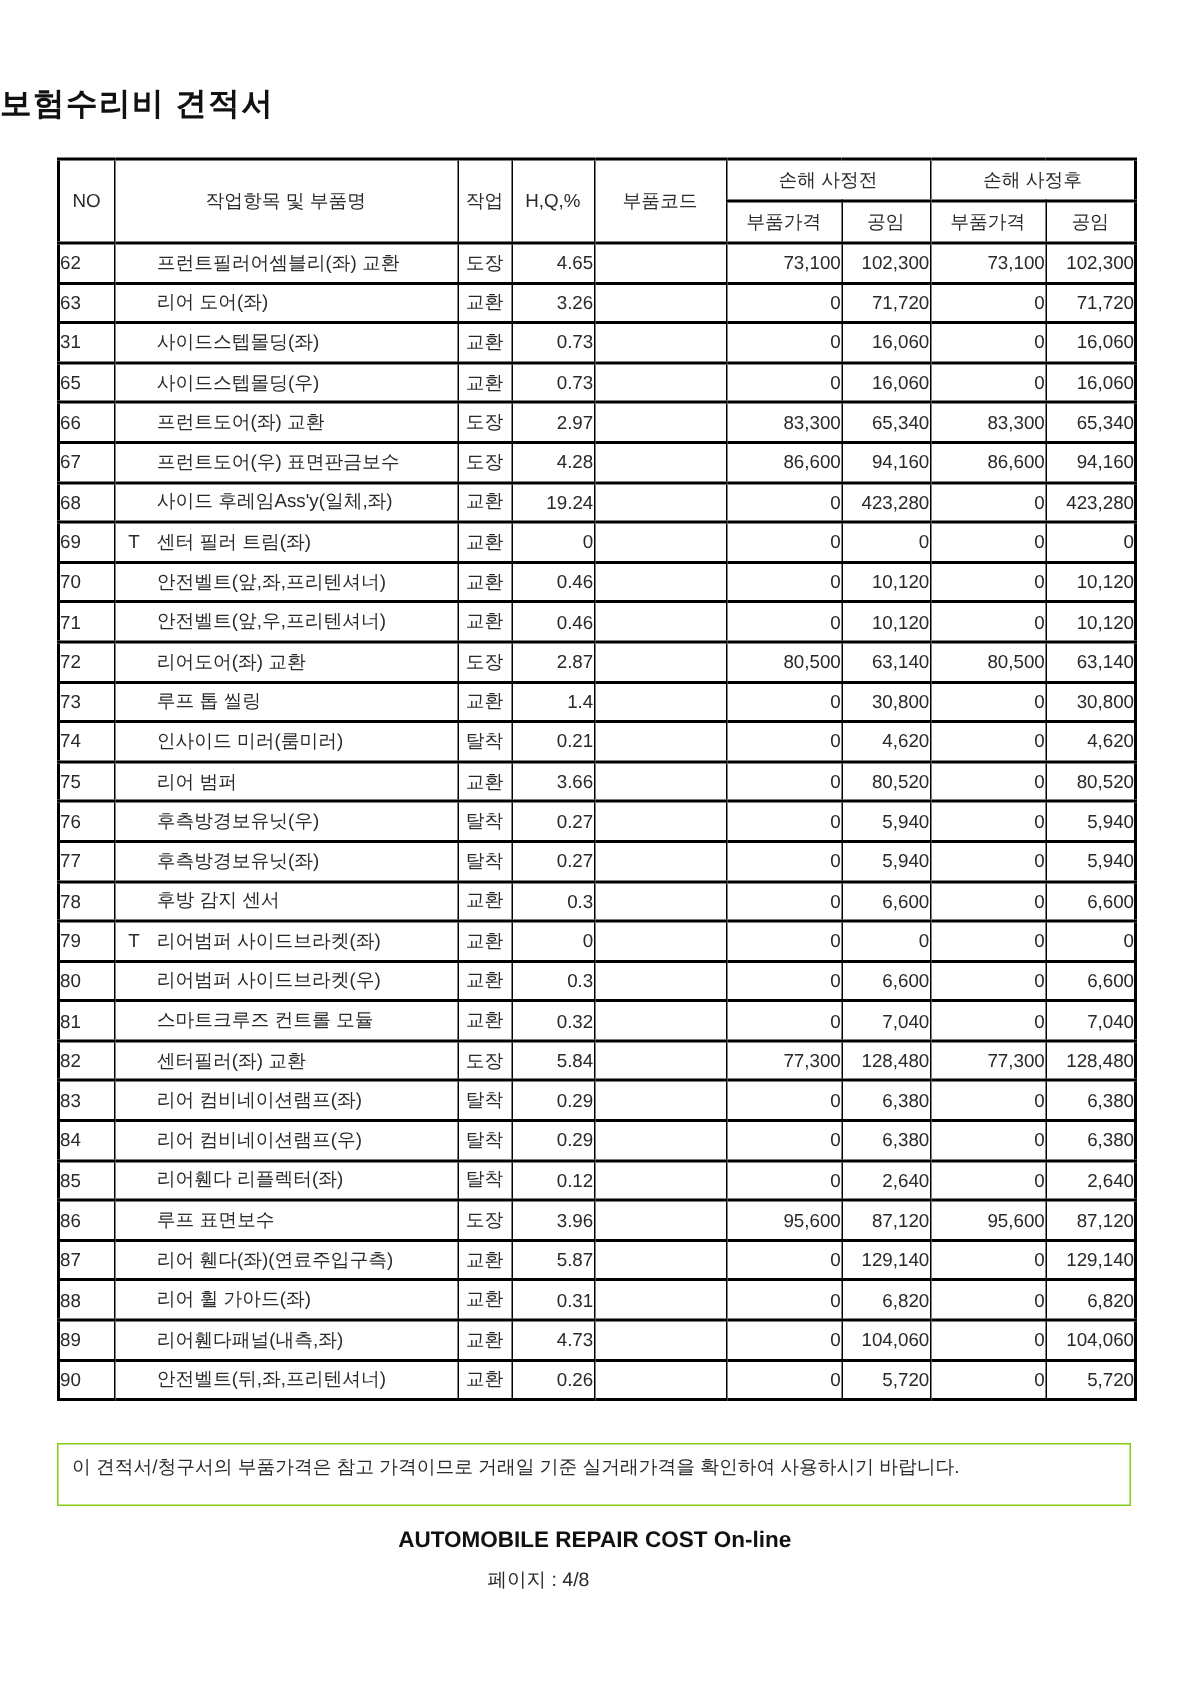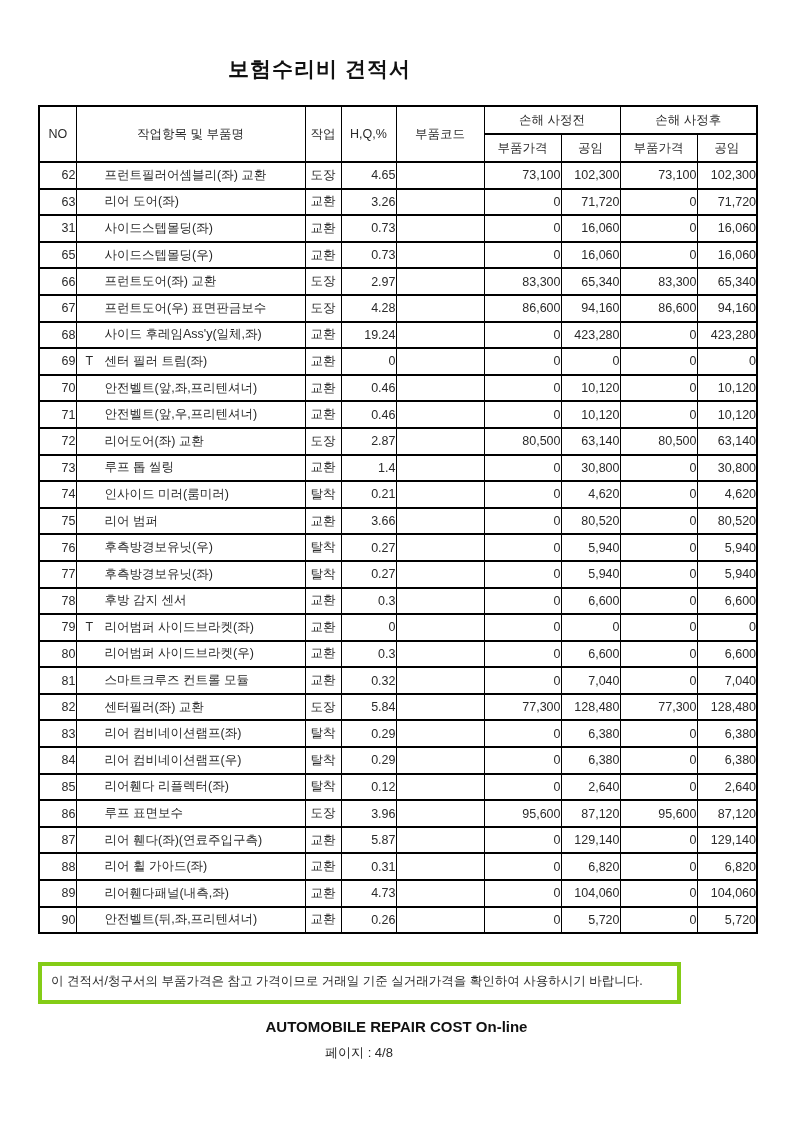--- a/index.html
+++ b/index.html
@@ -6,21 +6,20 @@
   body{
     width:793px;height:1123px;
     background:#ffffff;
     font-family:"Liberation Sans","DejaVu Sans",sans-serif;
     color:#222;
     position:relative;
     overflow:hidden;
   }
   .page-title{
     position:absolute;top:55px;left:0;width:639px;
-    text-align:center;
     font-size:21px;font-weight:bold;color:#111;
     letter-spacing:1px;
   }
   .est-table{
     position:absolute;left:38px;top:105px;
     width:718px;
     border-collapse:collapse;
     table-layout:fixed;
     background:#fff;
   }
@@ -33,35 +32,35 @@
     font-weight:normal;
     color:#2a2a2a;
     overflow:hidden;
     white-space:nowrap;
     padding:0;
     vertical-align:middle;
   }
   .est-table{border:2px solid #000;}
   .est-table thead th{height:26px;text-align:center;margin-top:36px;}
   .est-table tbody td{height:24.6px;}
-  .c-no{text-align:right;}
+  .c-no{text-align:left;}
   .c-item{text-align:left;text-decoration:underline;}
   .c-work{text-align:center;}
   .c-hq{text-align:right;padding-right:9px;}
   .c-code{}
   .c-num{text-align:right;padding-right:8px;}
   .flag{
     display:inline-block;width:28px;padding-left:9px;
     box-sizing:border-box;text-align:left;
   }
   .iname{display:inline-block;}
   .notice-box{
     position:absolute;left:38px;top:962px;
-    width:643px;height:42px;
-    border:4px solid #84cc16;
+    width:716px;height:42px;
+    border:1px solid #84cc16;
     box-sizing:border-box;
   }
   .notice-text{
     padding:7px 9px 0 9px;
     font-size:12.5px;color:#2a2a2a;
   }
   .footer-brand{
     position:absolute;top:1018px;left:0;width:793px;
     text-align:center;
     font-size:15px;font-weight:bold;color:#111;

